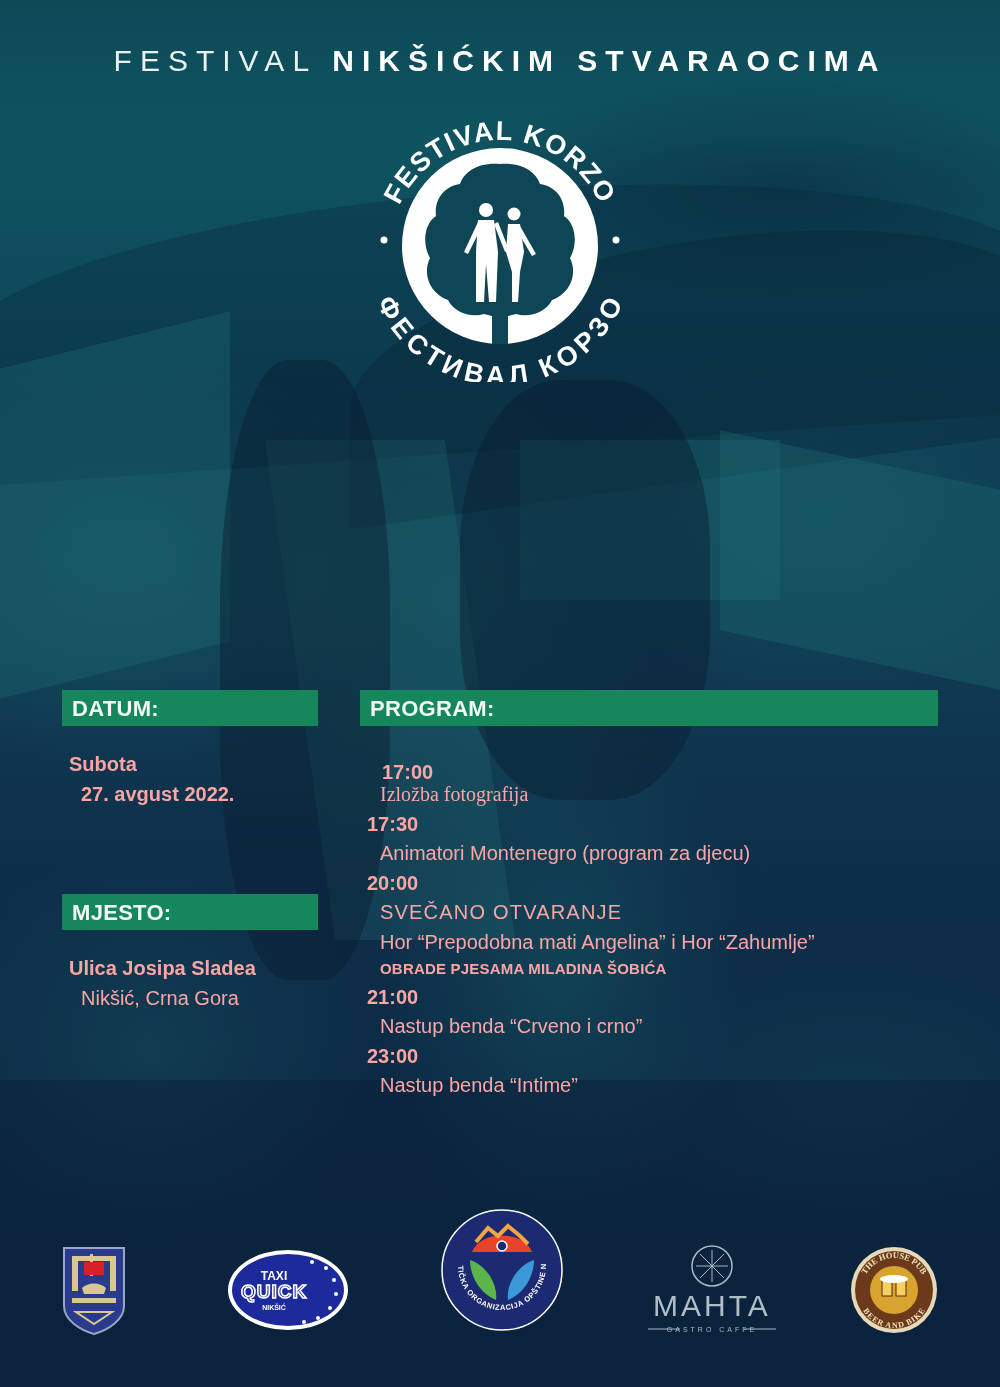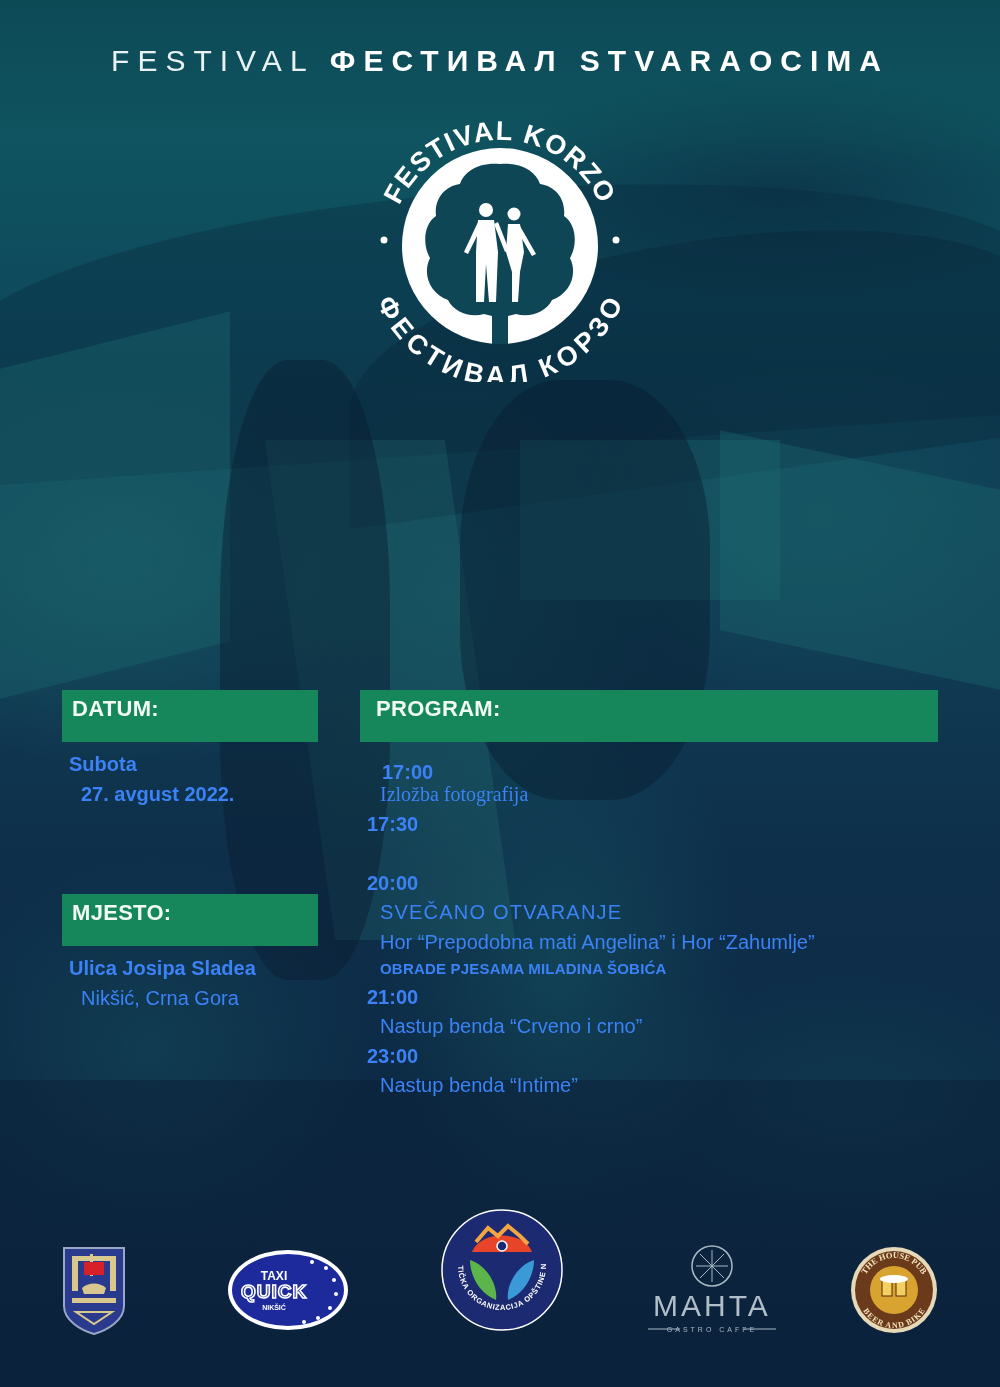--- a/index.html
+++ b/index.html
@@ -45,28 +45,28 @@
     font-family: "Liberation Sans", sans-serif;
   }
   .top-title .light { font-weight: 400; color: #e8f2f2; }
   .top-title .bold { font-weight: 700; color: #ffffff; }
 
   
   .logo { position: absolute; left: 368px; top: 112px; width: 264px; height: 270px; }
 
   
   .sec-head {
-    position: absolute; height: 52px; background: #16875a;
+    position: absolute; height: 36px; background: #16875a;
     font-family: "Liberation Sans", sans-serif;
     font-weight: 700; font-size: 22px; color: #f2faf5;
     padding-left: 10px; line-height: 37px; letter-spacing: 0.3px;
   }
   .txt {
     position: absolute; font-family: "Liberation Sans", sans-serif;
-    font-size: 20px; color: #3b82f6; white-space: nowrap;
+    font-size: 20px; color: #fca5a5; white-space: nowrap;
   }
   .txt.b { font-weight: 700; }
   .txt.sm { font-size: 15px; font-weight: 700; letter-spacing: 0.2px; }
   .txt.caps { letter-spacing: 1.2px; }
 
   
   .sponsor { position: absolute; }
 </style>
 </head>
 <body>
@@ -80,21 +80,21 @@
   <div class="house" style="left:300px;top:440px;width:180px;height:500px;transform:skewX(8deg);background:rgba(40,120,120,0.25);"></div>
   <div class="shade" style="left:220px;top:360px;width:170px;height:620px;"></div>
   <div class="shade" style="left:460px;top:380px;width:250px;height:420px;"></div>
   <div class="shade" style="left:0px;top:1080px;width:1000px;height:320px;border-radius:0;background:rgba(10,30,55,0.45);"></div>
 </div>
 
 <div class="content">
 
   <div class="top-title">
     <span class="light">FESTIVAL</span>
-    <span class="bold">ФЕСТИВАЛ STVARAOCIMA</span>
+    <span class="bold">NIKŠIĆKIM STVARAOCIMA</span>
   </div>
 
   <div class="logo">
     <svg width="264" height="270" viewBox="0 0 264 270">
       <defs>
         <path id="arcTop" d="M 22 138 A 110 110 0 0 1 242 138"></path>
         <path id="arcBot" d="M 18 140 A 114 114 0 0 0 246 140"></path>
       </defs>
       <text font-family="Liberation Sans, sans-serif" font-weight="700" font-size="27" fill="#ffffff" letter-spacing="1.5">
         <textPath href="#arcTop" startOffset="50%" text-anchor="middle">FESTIVAL KORZO</textPath>
@@ -121,26 +121,27 @@
   </div>
 
   <div class="sec-head" style="left:62px;top:690px;width:256px;">DATUM:</div>
   <div class="txt b" style="left:69px;top:753px;">Subota</div>
   <div class="txt b" style="left:81px;top:783px;font-weight:600;">27. avgust 2022.</div>
 
   <div class="sec-head" style="left:62px;top:894px;width:256px;">MJESTO:</div>
   <div class="txt b" style="left:69px;top:957px;">Ulica Josipa Sladea</div>
   <div class="txt" style="left:81px;top:987px;">Nikšić, Crna Gora</div>
 
-  <div class="sec-head" style="left:360px;top:690px;width:578px;padding-left:16px;">PROGRAM:</div>
+  <div class="sec-head" style="left:360px;top:690px;width:578px;padding-left:10px;">PROGRAM:</div>
 
   <div class="txt b" style="left:382px;top:753px;margin-top:8px;">17:00</div>
   <div class="txt" style="left:380px;top:783px;font-family:Liberation Serif, serif;">Izložba fotografija</div>
 
   <div class="txt b" style="left:367px;top:813px;">17:30</div>
+  <div class="txt" style="left:380px;top:842px;">Animatori Montenegro (program za djecu)</div>
 
   <div class="txt b" style="left:367px;top:872px;">20:00</div>
   <div class="txt" style="left:380px;top:931px;">Hor “Prepodobna mati Angelina” i Hor “Zahumlje”</div>
   <div class="txt caps" style="left:380px;top:901px;">SVEČANO OTVARANJE</div>
   <div class="txt sm" style="left:380px;top:960px;text-align:center;">OBRADE PJESAMA MILADINA ŠOBIĆA</div>
 
   <div class="txt b" style="left:367px;top:986px;">21:00</div>
   <div class="txt" style="left:380px;top:1015px;">Nastup benda “Crveno i crno”</div>
 
   <div class="txt b" style="left:367px;top:1045px;">23:00</div>

